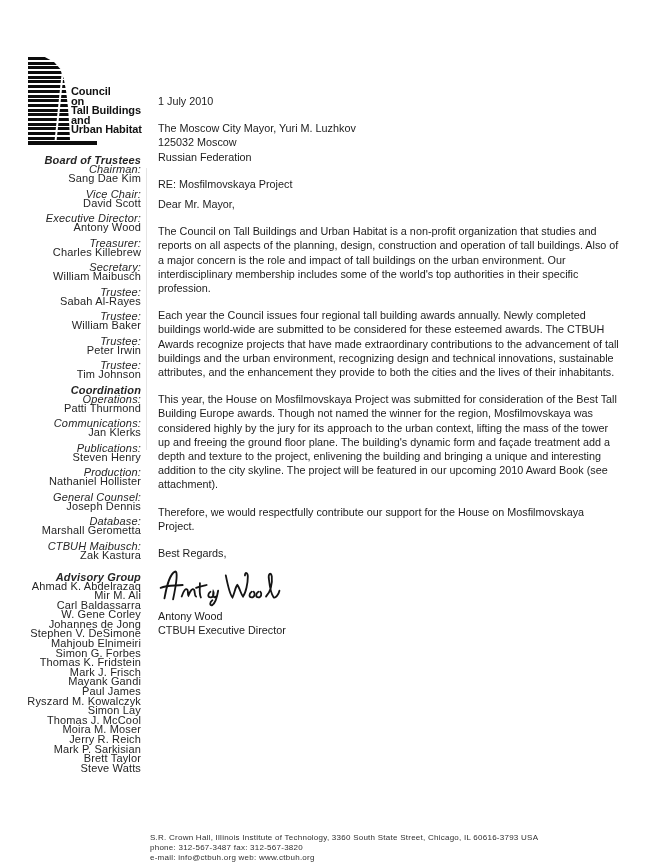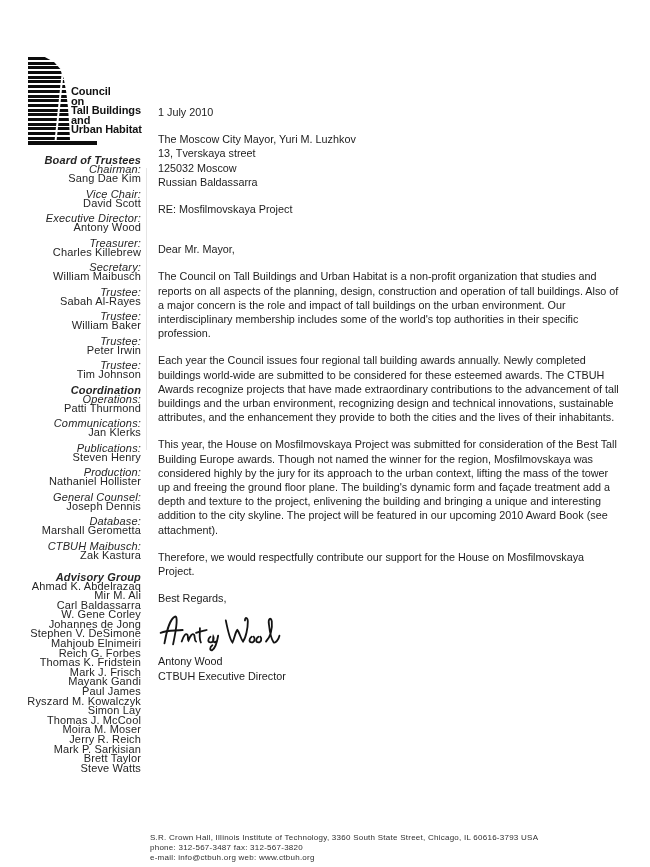--- a/index.html
+++ b/index.html
@@ -46,25 +46,25 @@
   .sb-group { margin-bottom: 6.5px; }
   .sb-section-gap { height: 6.5px; }
   .sb-name-line { line-height: 9.6px; }
   .scan-line {
     position: absolute; left: 146px; top: 168px; width: 1px; height: 282px;
     background: #e4e4e4;
   }
 
   
   .letter {
-    position: absolute; left: 158px; top: 105px; width: 462px;
+    position: absolute; left: 158px; top: 94px; width: 462px;
     font-size: 10.8px; line-height: 14.2px; color: #1c1c1c;
   }
   .block { margin-bottom: 13px; }
-  .subject { margin-bottom: 26px; }
+  .subject { margin-bottom: 6px; }
   .signature-svg { display: block; margin: 2px 0 1px -2px; }
 
   
   .footer {
     position: absolute; left: 150px; top: 833px; width: 455px;
     text-align: left;
     font-size: 8px; line-height: 10px; color: #2e2e2e;
     letter-spacing: 0.25px;
   }
 </style>
@@ -159,43 +159,42 @@
     <div class="sb-section-gap"></div>
     <div class="sb-header">Advisory Group</div>
     <div>
       <div class="sb-name-line">Ahmad K. Abdelrazaq</div>
       <div class="sb-name-line">Mir M. Ali</div>
       <div class="sb-name-line">Carl Baldassarra</div>
       <div class="sb-name-line">W. Gene Corley</div>
       <div class="sb-name-line">Johannes de Jong</div>
       <div class="sb-name-line">Stephen V. DeSimone</div>
       <div class="sb-name-line">Mahjoub Elnimeiri</div>
-      <div class="sb-name-line">Reich G. Forbes</div>
+      <div class="sb-name-line">Simon G. Forbes</div>
       <div class="sb-name-line">Thomas K. Fridstein</div>
       <div class="sb-name-line">Mark J. Frisch</div>
       <div class="sb-name-line">Mayank Gandi</div>
       <div class="sb-name-line">Paul James</div>
       <div class="sb-name-line">Ryszard M. Kowalczyk</div>
       <div class="sb-name-line">Simon Lay</div>
       <div class="sb-name-line">Thomas J. McCool</div>
       <div class="sb-name-line">Moira M. Moser</div>
       <div class="sb-name-line">Jerry R. Reich</div>
       <div class="sb-name-line">Mark P. Sarkisian</div>
       <div class="sb-name-line">Brett Taylor</div>
       <div class="sb-name-line">Steve Watts</div>
     </div>
   </aside>
 
   <main class="letter">
     <div class="block">1 July 2010</div>
     <div class="block">
       <div>The Moscow City Mayor, Yuri M. Luzhkov</div>
-      <div>13, Tverskaya street</div>
       <div>125032 Moscow</div>
-      <div>Russian Baldassarra</div>
+      <div>Russian Federation</div>
     </div>
     <div class="block subject">RE: Mosfilmovskaya Project</div>
     <div class="block">Dear Mr. Mayor,</div>
     <p class="block">The Council on Tall Buildings and Urban Habitat is a non-profit organization that studies and reports on all aspects of the planning, design, construction and operation of tall buildings. Also of a major concern is the role and impact of tall buildings on the urban environment. Our interdisciplinary membership includes some of the world's top authorities in their specific profession.</p>
     <p class="block">Each year the Council issues four regional tall building awards annually. Newly completed buildings world-wide are submitted to be considered for these esteemed awards. The CTBUH Awards recognize projects that have made extraordinary contributions to the advancement of tall buildings and the urban environment, recognizing design and technical innovations, sustainable attributes, and the enhancement they provide to both the cities and the lives of their inhabitants.</p>
     <p class="block">This year, the House on Mosfilmovskaya Project was submitted for consideration of the Best Tall Building Europe awards. Though not named the winner for the region, Mosfilmovskaya was considered highly by the jury for its approach to the urban context, lifting the mass of the tower up and freeing the ground floor plane. The building's dynamic form and façade treatment add a depth and texture to the project, enlivening the building and bringing a unique and interesting addition to the city skyline. The project will be featured in our upcoming 2010 Award Book (see attachment).</p>
     <p class="block">Therefore, we would respectfully contribute our support for the House on Mosfilmovskaya Project.</p>
     <div>Best Regards,</div>
     <svg class="signature-svg" width="130" height="46" viewBox="0 0 130 48" fill="none">
       <g stroke="#141414" stroke-width="1.9" stroke-linecap="round" fill="none">

